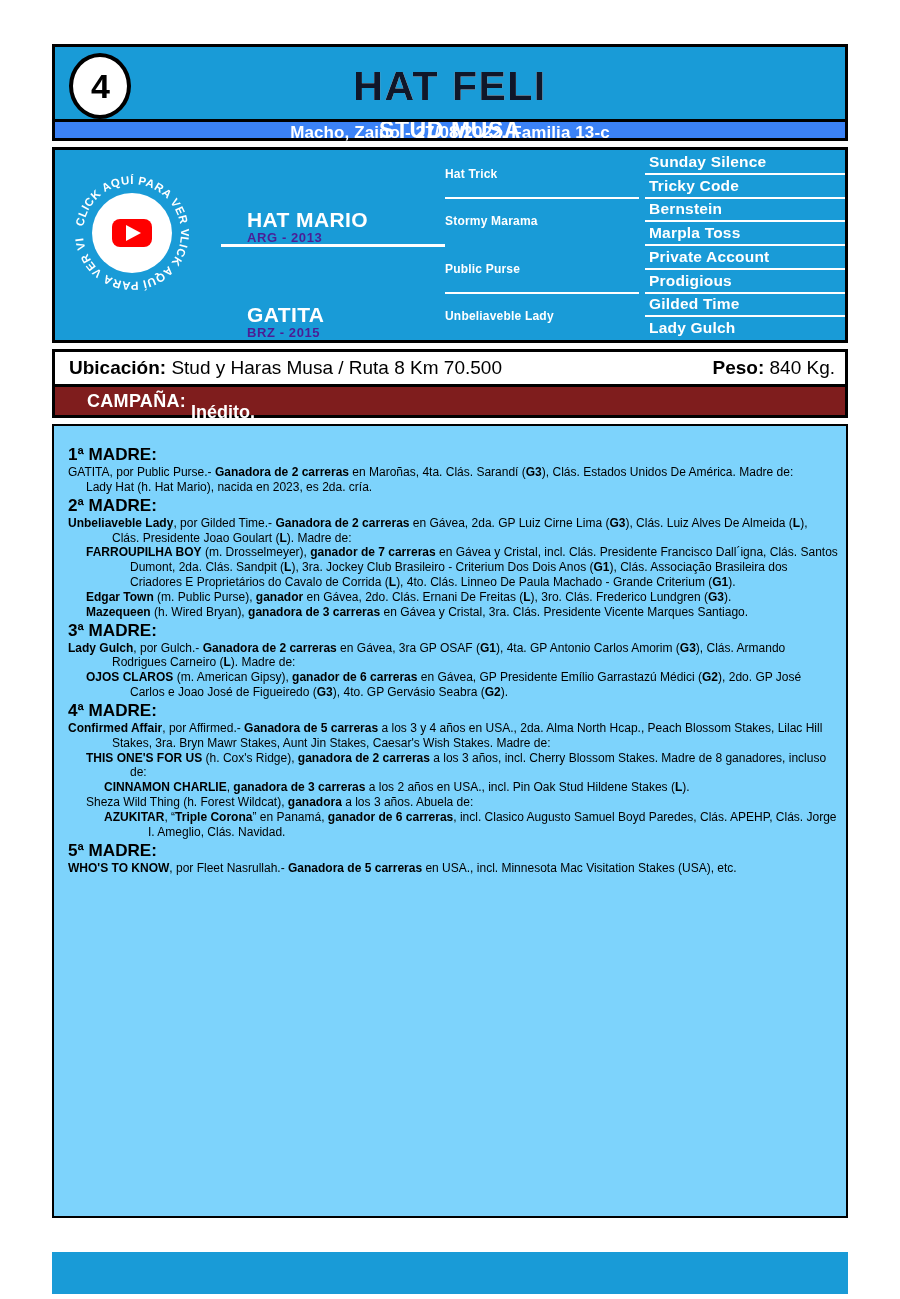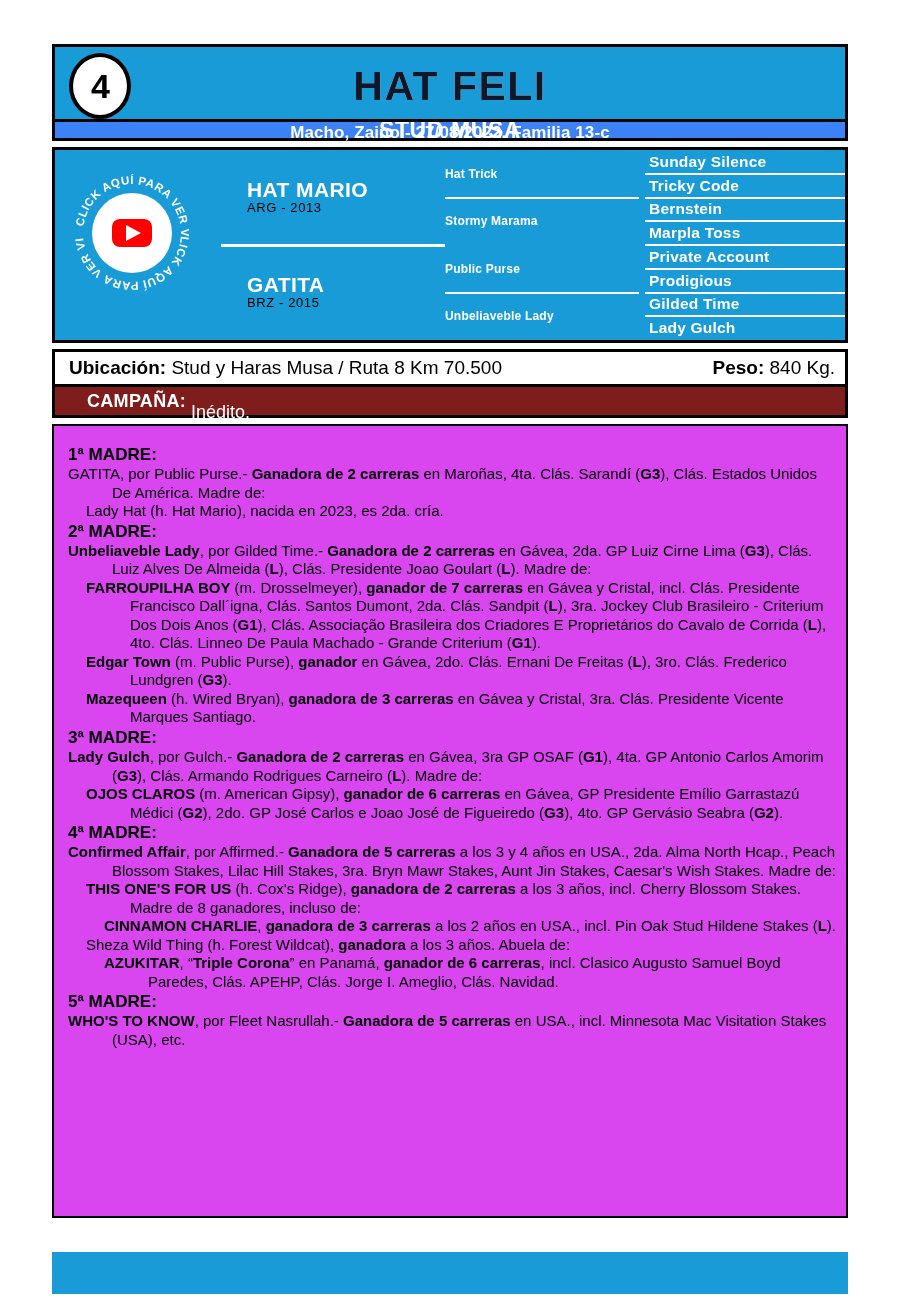--- a/index.html
+++ b/index.html
@@ -141,35 +141,35 @@
     position: relative;
   }
   .ped-col4 {
     flex: 1;
     position: relative;
   }
 
   .g2cell {
     height: 50%;
     display: flex;
-    align-items: center;
+    align-items: flex-end;
     padding-left: 42px;
     box-sizing: border-box;
   }
   .g2name {
     color: #ffffff;
     font-size: 21px;
     font-weight: bold;
     letter-spacing: 0.4px;
     line-height: 1.0;
   }
   .g2origin {
-    color: #000000;
+    color: #4c1d95;
     font-size: 13px;
-    font-weight: normal;
+    font-weight: bold;
     letter-spacing: 0.6px;
     line-height: 1.1;
     margin-top: 1px;
   }
 
   .g3cell {
     height: 25%;
     display: flex;
     align-items: center;
     box-sizing: border-box;
@@ -231,33 +231,33 @@
     border-top: none;
     height: 31px;
     box-sizing: border-box;
     display: flex;
     align-items: center;
     padding-left: 32px;
     color: #ffffff;
     font-size: 18px;
   }
   .campana .lbl { font-weight: bold; letter-spacing: 0.3px; }
-  .campana .val { font-weight: normal; margin-left: 5px; margin-top: 23px; }
+  .campana .val { font-weight: bold; margin-left: 5px; margin-top: 23px; }
 
   
   .body-box {
-    background: #d946ef;
+    background: #7dd3fc;
     border: 2px solid #000;
     box-sizing: border-box;
     padding: 18px 8px 10px 14px;
     height: 794px;
     overflow: hidden;
   }
   .ptxt {
-    font-size: 15px;
+    font-size: 12px;
     color: #000;
     line-height: 1.235;
     margin: 0;
     text-indent: 0;
   }
   .ptxt b { font-weight: bold; }
   .lvl0 { padding-left: 0px;  text-indent: -0px; }
   .lvl1 { padding-left: 44px; text-indent: -44px; }
   .lvl2 { padding-left: 62px; text-indent: -44px; }
   .lvl3 { padding-left: 80px; text-indent: -44px; }

